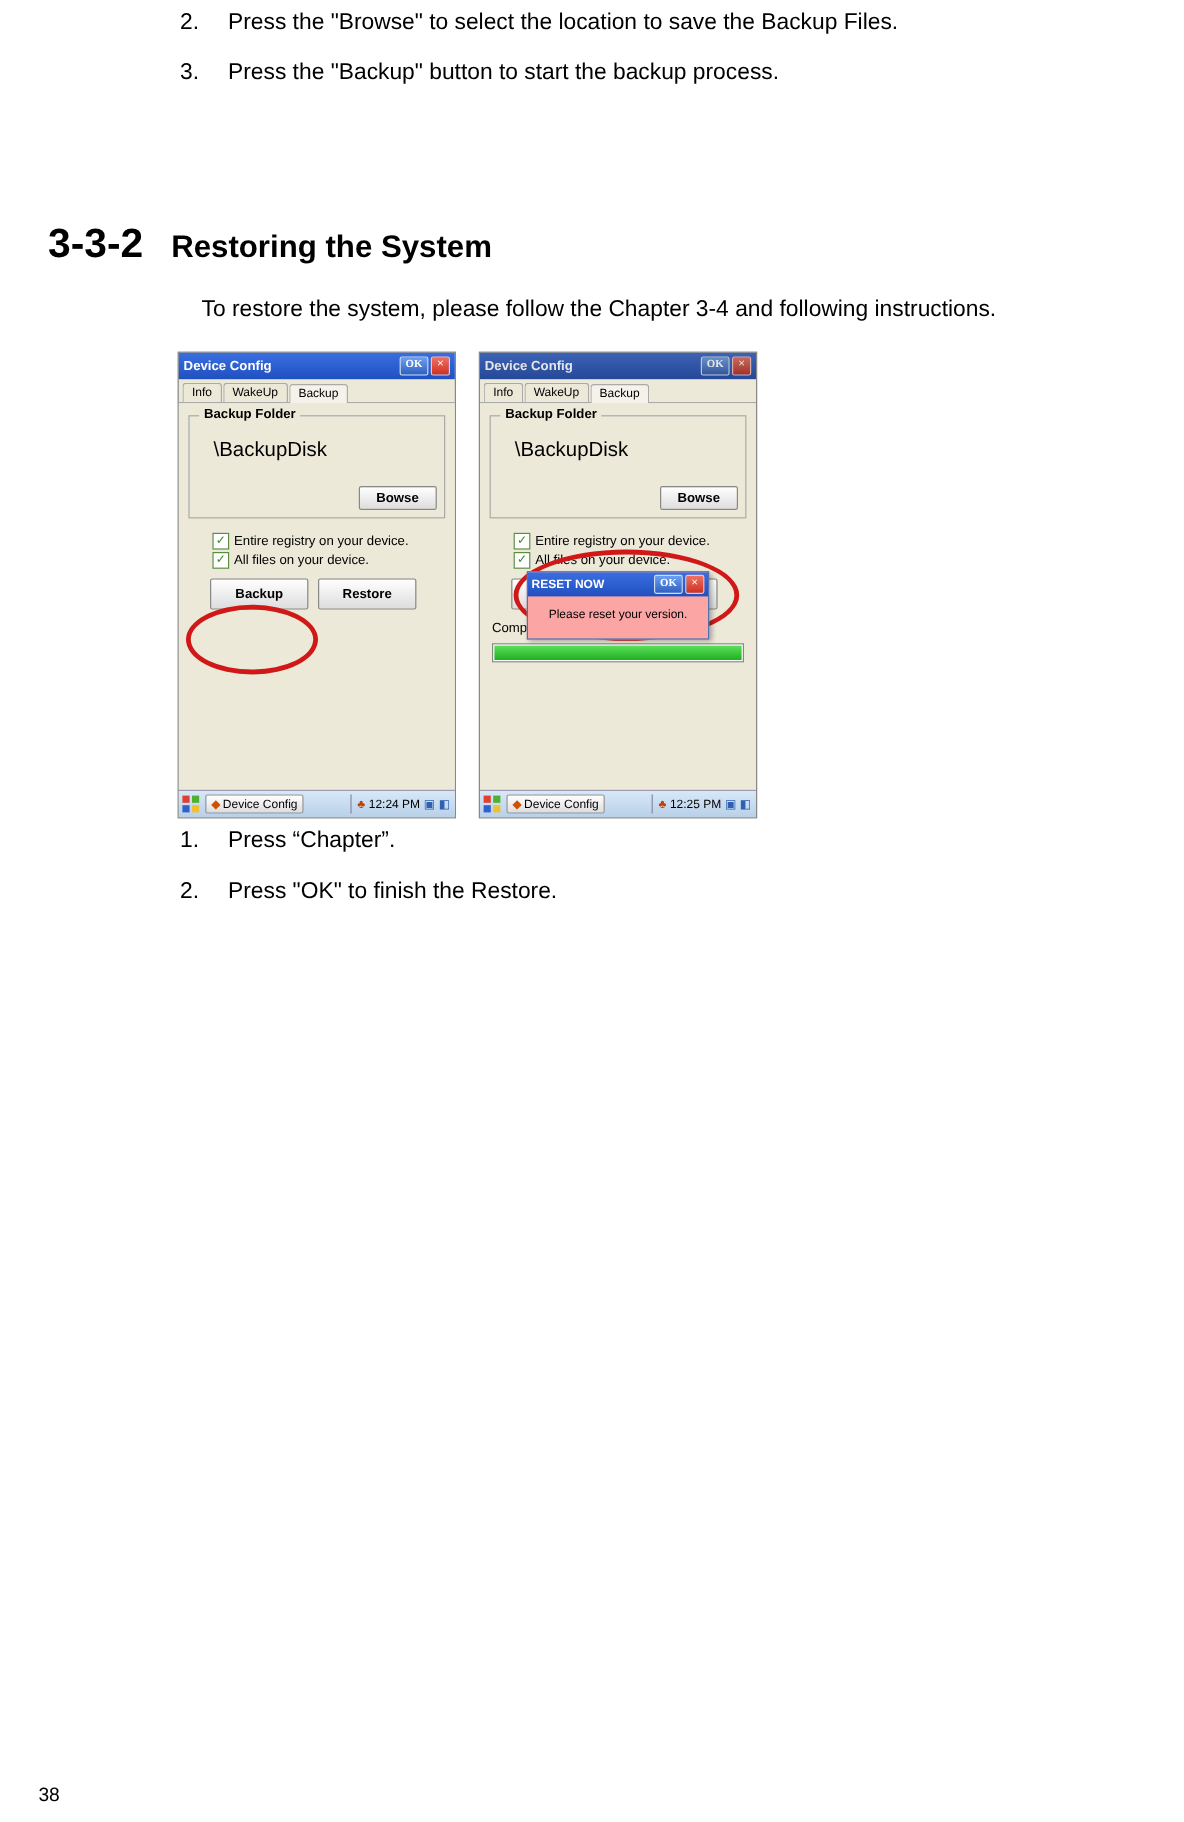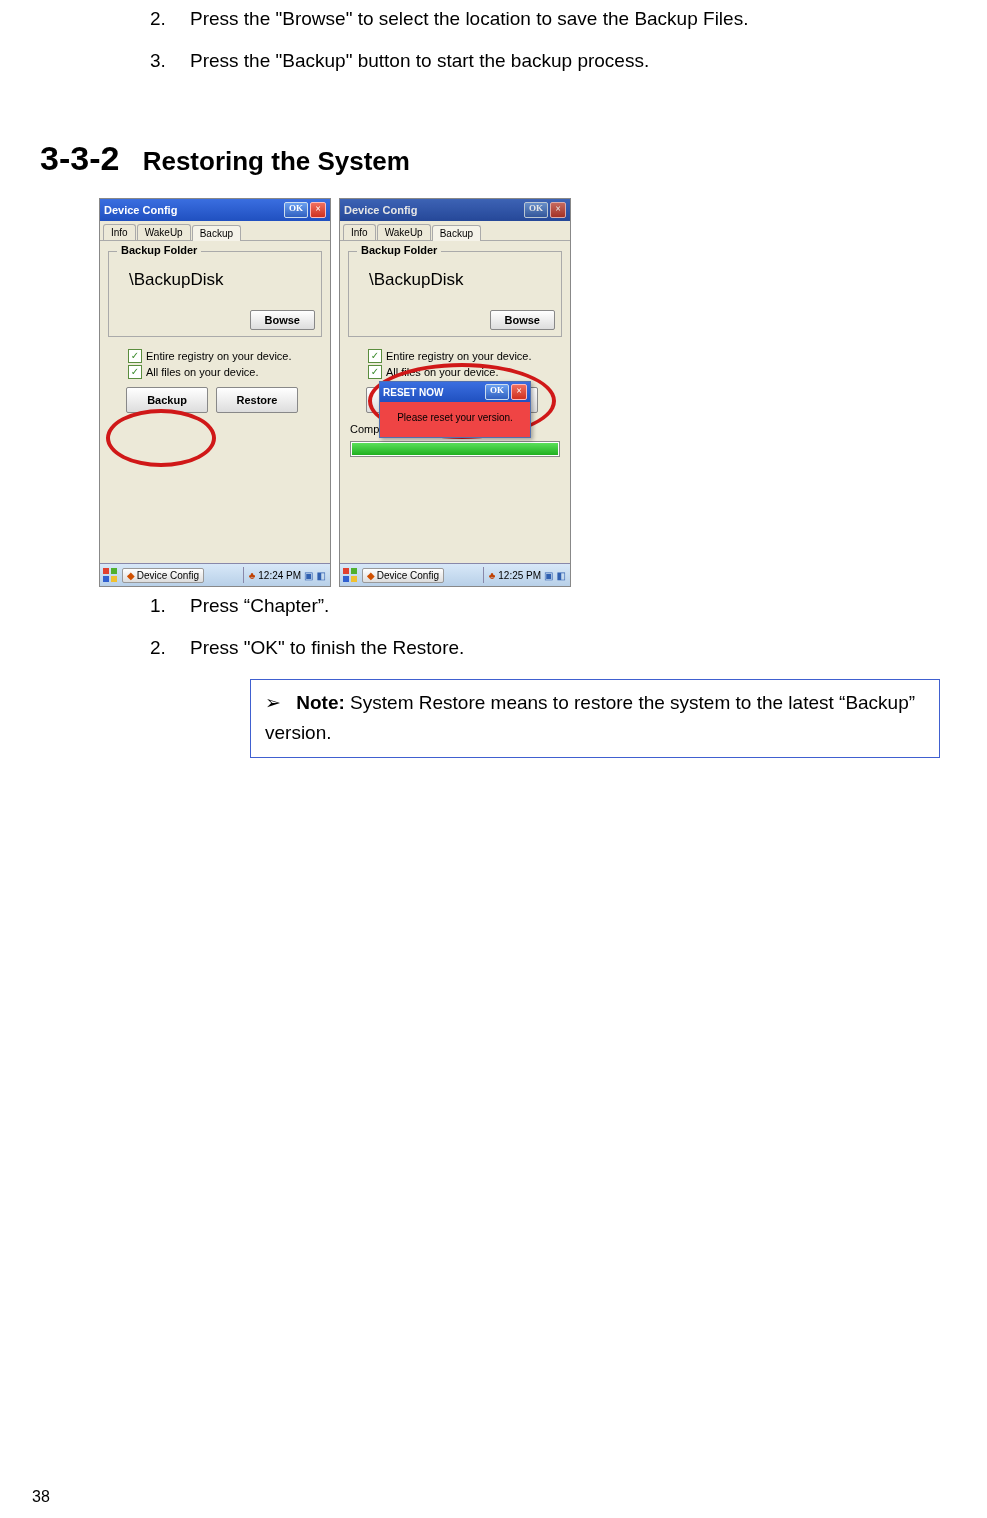--- a/index.html
+++ b/index.html
@@ -19,43 +19,43 @@
     margin: 8px 0 20px 110px;
   }
   .ol-num {
     width: 40px;
     flex-shrink: 0;
   }
   .ol-text {
     flex: 1;
   }
   .section-heading {
-    margin-top: 67px;
+    margin-top: 112px;
     margin-bottom: 20px;
   }
   .section-num {
     font-size: 34px;
     font-weight: bold;
     display: inline-block;
   }
   .section-title {
     font-size: 26px;
     font-weight: bold;
     display: inline-block;
     margin-left: 18px;
   }
   .section-intro {
     margin-left: 128px;
     line-height: 1.6;
     margin-bottom: 20px;
   }
   .screenshots {
     display: flex;
-    gap: 8px;
-    margin-left: 59px;
+    gap: 19px;
+    margin-left: 108px;
     margin-bottom: 8px;
   }
   .device-window {
     width: 230px;
     border: 1px solid #888;
     background: #ece9d8;
     font-family: Tahoma, sans-serif;
     font-size: 11px;
     position: relative;
   }
@@ -243,21 +243,21 @@
     font-size: 11px;
     margin: 10px 2px 2px 2px;
   }
   .modal {
     position: absolute;
     left: 50%;
     top: 140px;
     transform: translateX(-50%);
     width: 150px;
     border: 1px solid #5070b0;
-    background: #ef4444;
+    background: #fca5a5;
     box-shadow: 2px 2px 4px rgba(0,0,0,0.3);
     z-index: 5;
   }
   .modal-title {
     background: linear-gradient(to bottom, #3a6ee0, #2050c0);
     color: #fff;
     font-size: 10px;
     font-weight: bold;
     padding: 2px 3px;
     display: flex;
@@ -303,20 +303,21 @@
   </div>
   <div class="ol-item">
     <div class="ol-num">3.</div>
     <div class="ol-text">Press the "Backup" button to start the backup process.</div>
   </div>
 
   <div class="section-heading">
     <span class="section-num">3-3-2</span>
     <span class="section-title">Restoring the System</span>
   </div>
+  <div class="section-intro">To restore the system, please follow the Chapter 3-4 and following instructions.</div>
 
   <div class="screenshots">
 
     <div class="device-window">
       <div class="titlebar">
         <span>Device Config</span>
         <span class="titlebar-buttons">
           <span class="title-ok">OK</span>
           <span class="title-close">×</span>
         </span>
@@ -448,20 +449,16 @@
 
   <div class="ol-item" style="margin-top:4px;">
     <div class="ol-num">1.</div>
     <div class="ol-text">Press “Chapter”.</div>
   </div>
   <div class="ol-item">
     <div class="ol-num">2.</div>
     <div class="ol-text">Press "OK" to finish the Restore.</div>
   </div>
 
-  <div class="note-box">
-    <span class="note-arrow">➢</span>
-    <b>Note:</b><span> System Restore means to restore the system to the latest “Backup” version.</span>
-  </div>
 
 </div>
 
 <div class="page-num">38</div>
 
 </body></html>

